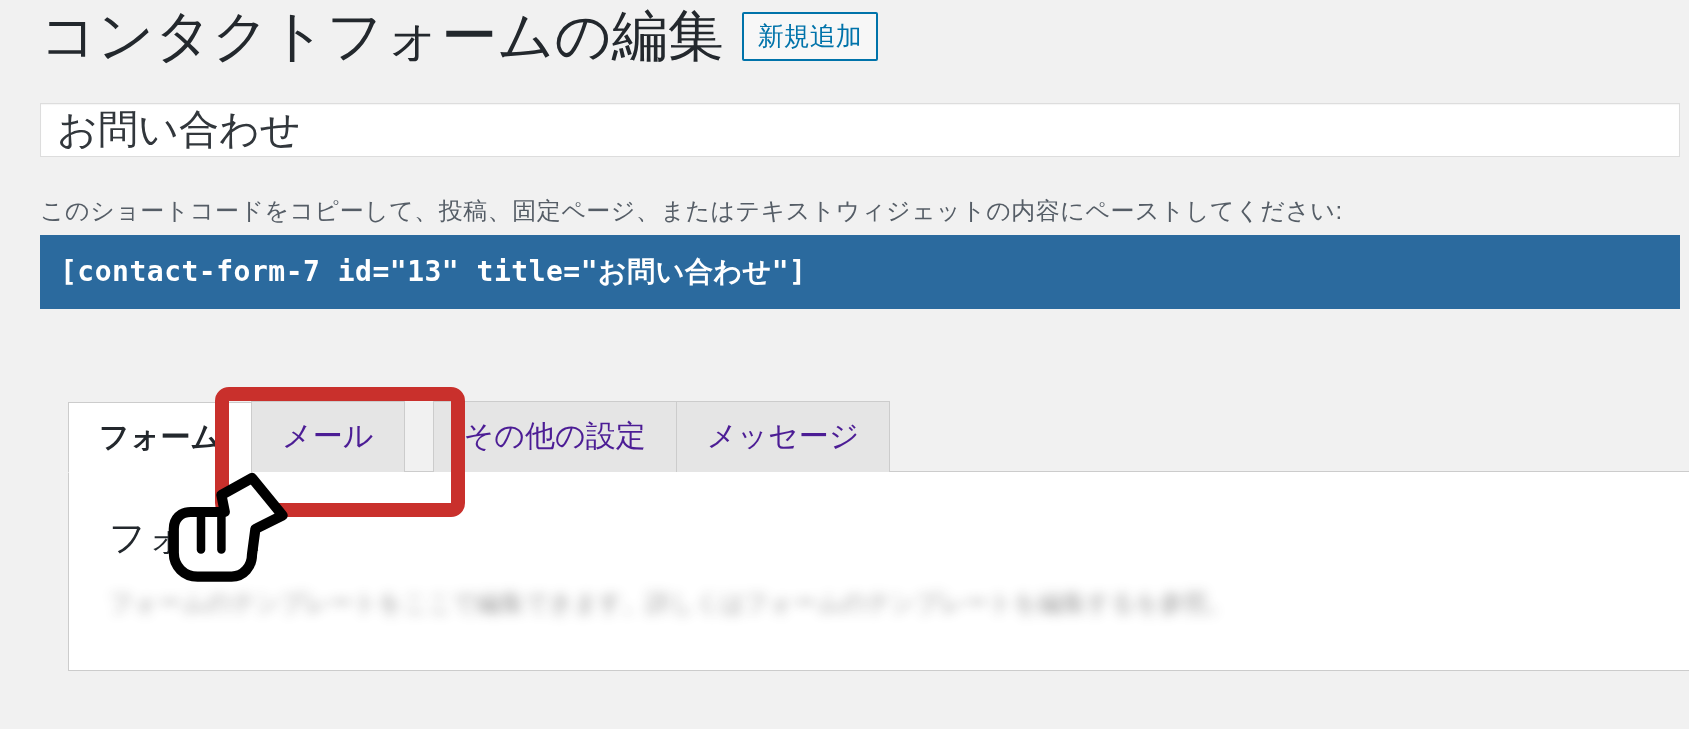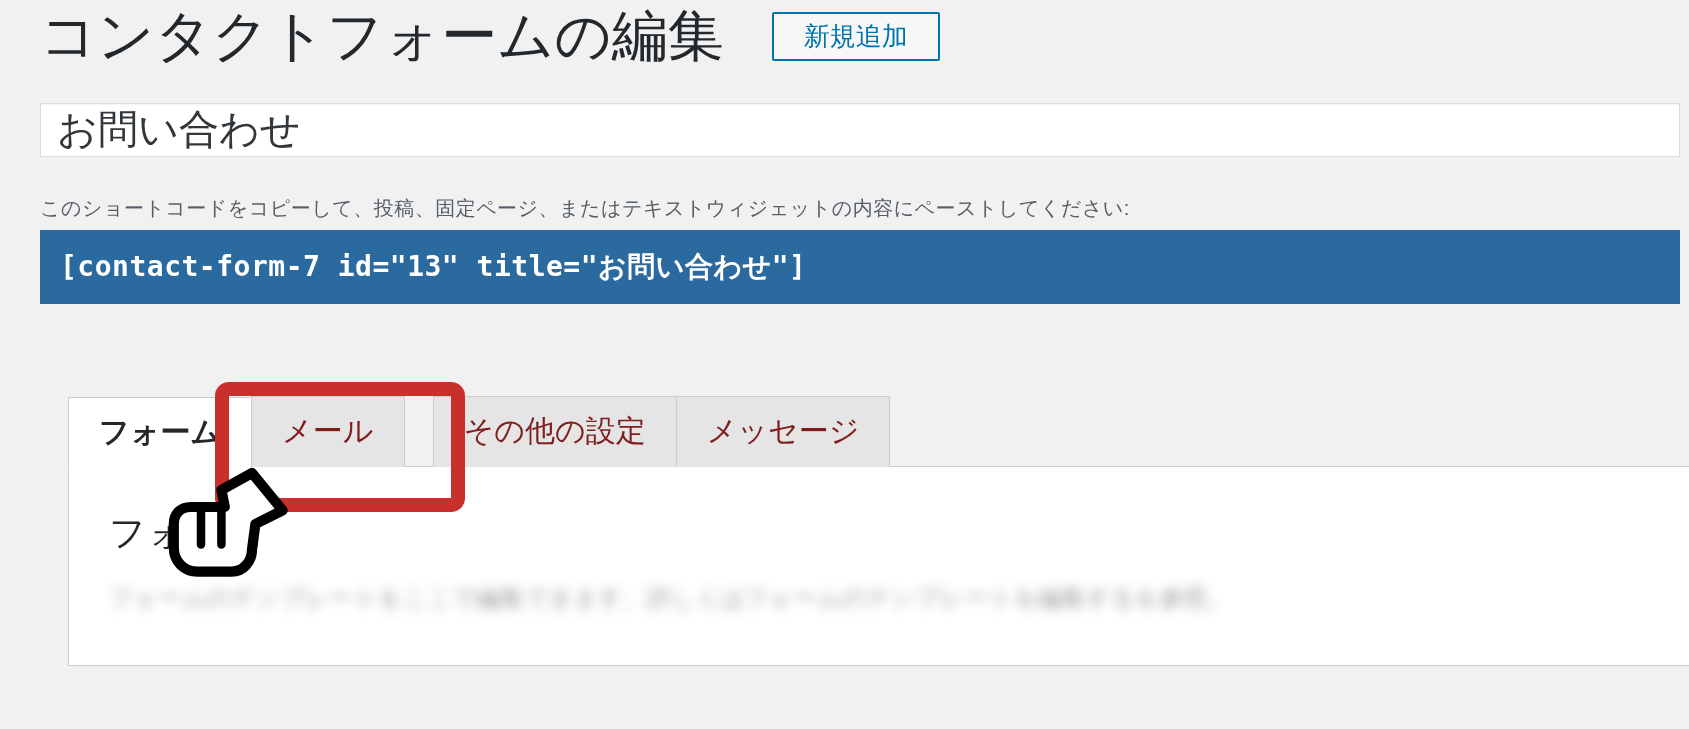--- a/index.html
+++ b/index.html
@@ -25,40 +25,39 @@
       font-size: 56px;
       font-weight: 400;
       color: #23282d;
       line-height: 1.3;
     }
     .add-new-btn {
       border: 2px solid #0073aa;
       color: #0073aa;
       background: #f7f7f7;
       font-size: 26px;
-      padding: 4px 30px;
+      padding: 4px 14px;
       border-radius: 2px;
       cursor: pointer;
       line-height: 1.4;
-      margin-left: 30px;
     }
     .title-input {
       width: 1640px;
       height: 54px;
       font-size: 40px;
       padding: 8px 16px;
       border: 1px solid #ddd;
       background: #fff;
       color: #32373c;
       outline: none;
       box-shadow: inset 0 1px 1px rgba(0,0,0,.04);
     }
     .shortcode-label {
       margin-top: 38px;
-      font-size: 20px;
+      font-size: 24px;
       color: #555d66;
       letter-spacing: 0.5px;
     }
     .shortcode-bar {
       margin-top: 8px;
       width: 1640px;
       background: #3372a0;
       background: #2f6b9a;
       background: #2b6a9e;
       color: #fff;
@@ -74,21 +73,21 @@
       position: relative;
     }
     .tabs {
       display: flex;
       align-items: stretch;
     }
     .tab {
       border: 1px solid #ccc;
       border-bottom: none;
       background: #e5e5e5;
-      color: #7f1d1d;
+      color: #4c1d95;
       font-size: 30px;
       padding: 14px 30px;
       cursor: pointer;
       position: relative;
       margin-right: 0;
     }
     .tab + .tab {
       margin-left: -1px;
     }
     .tab.active {

